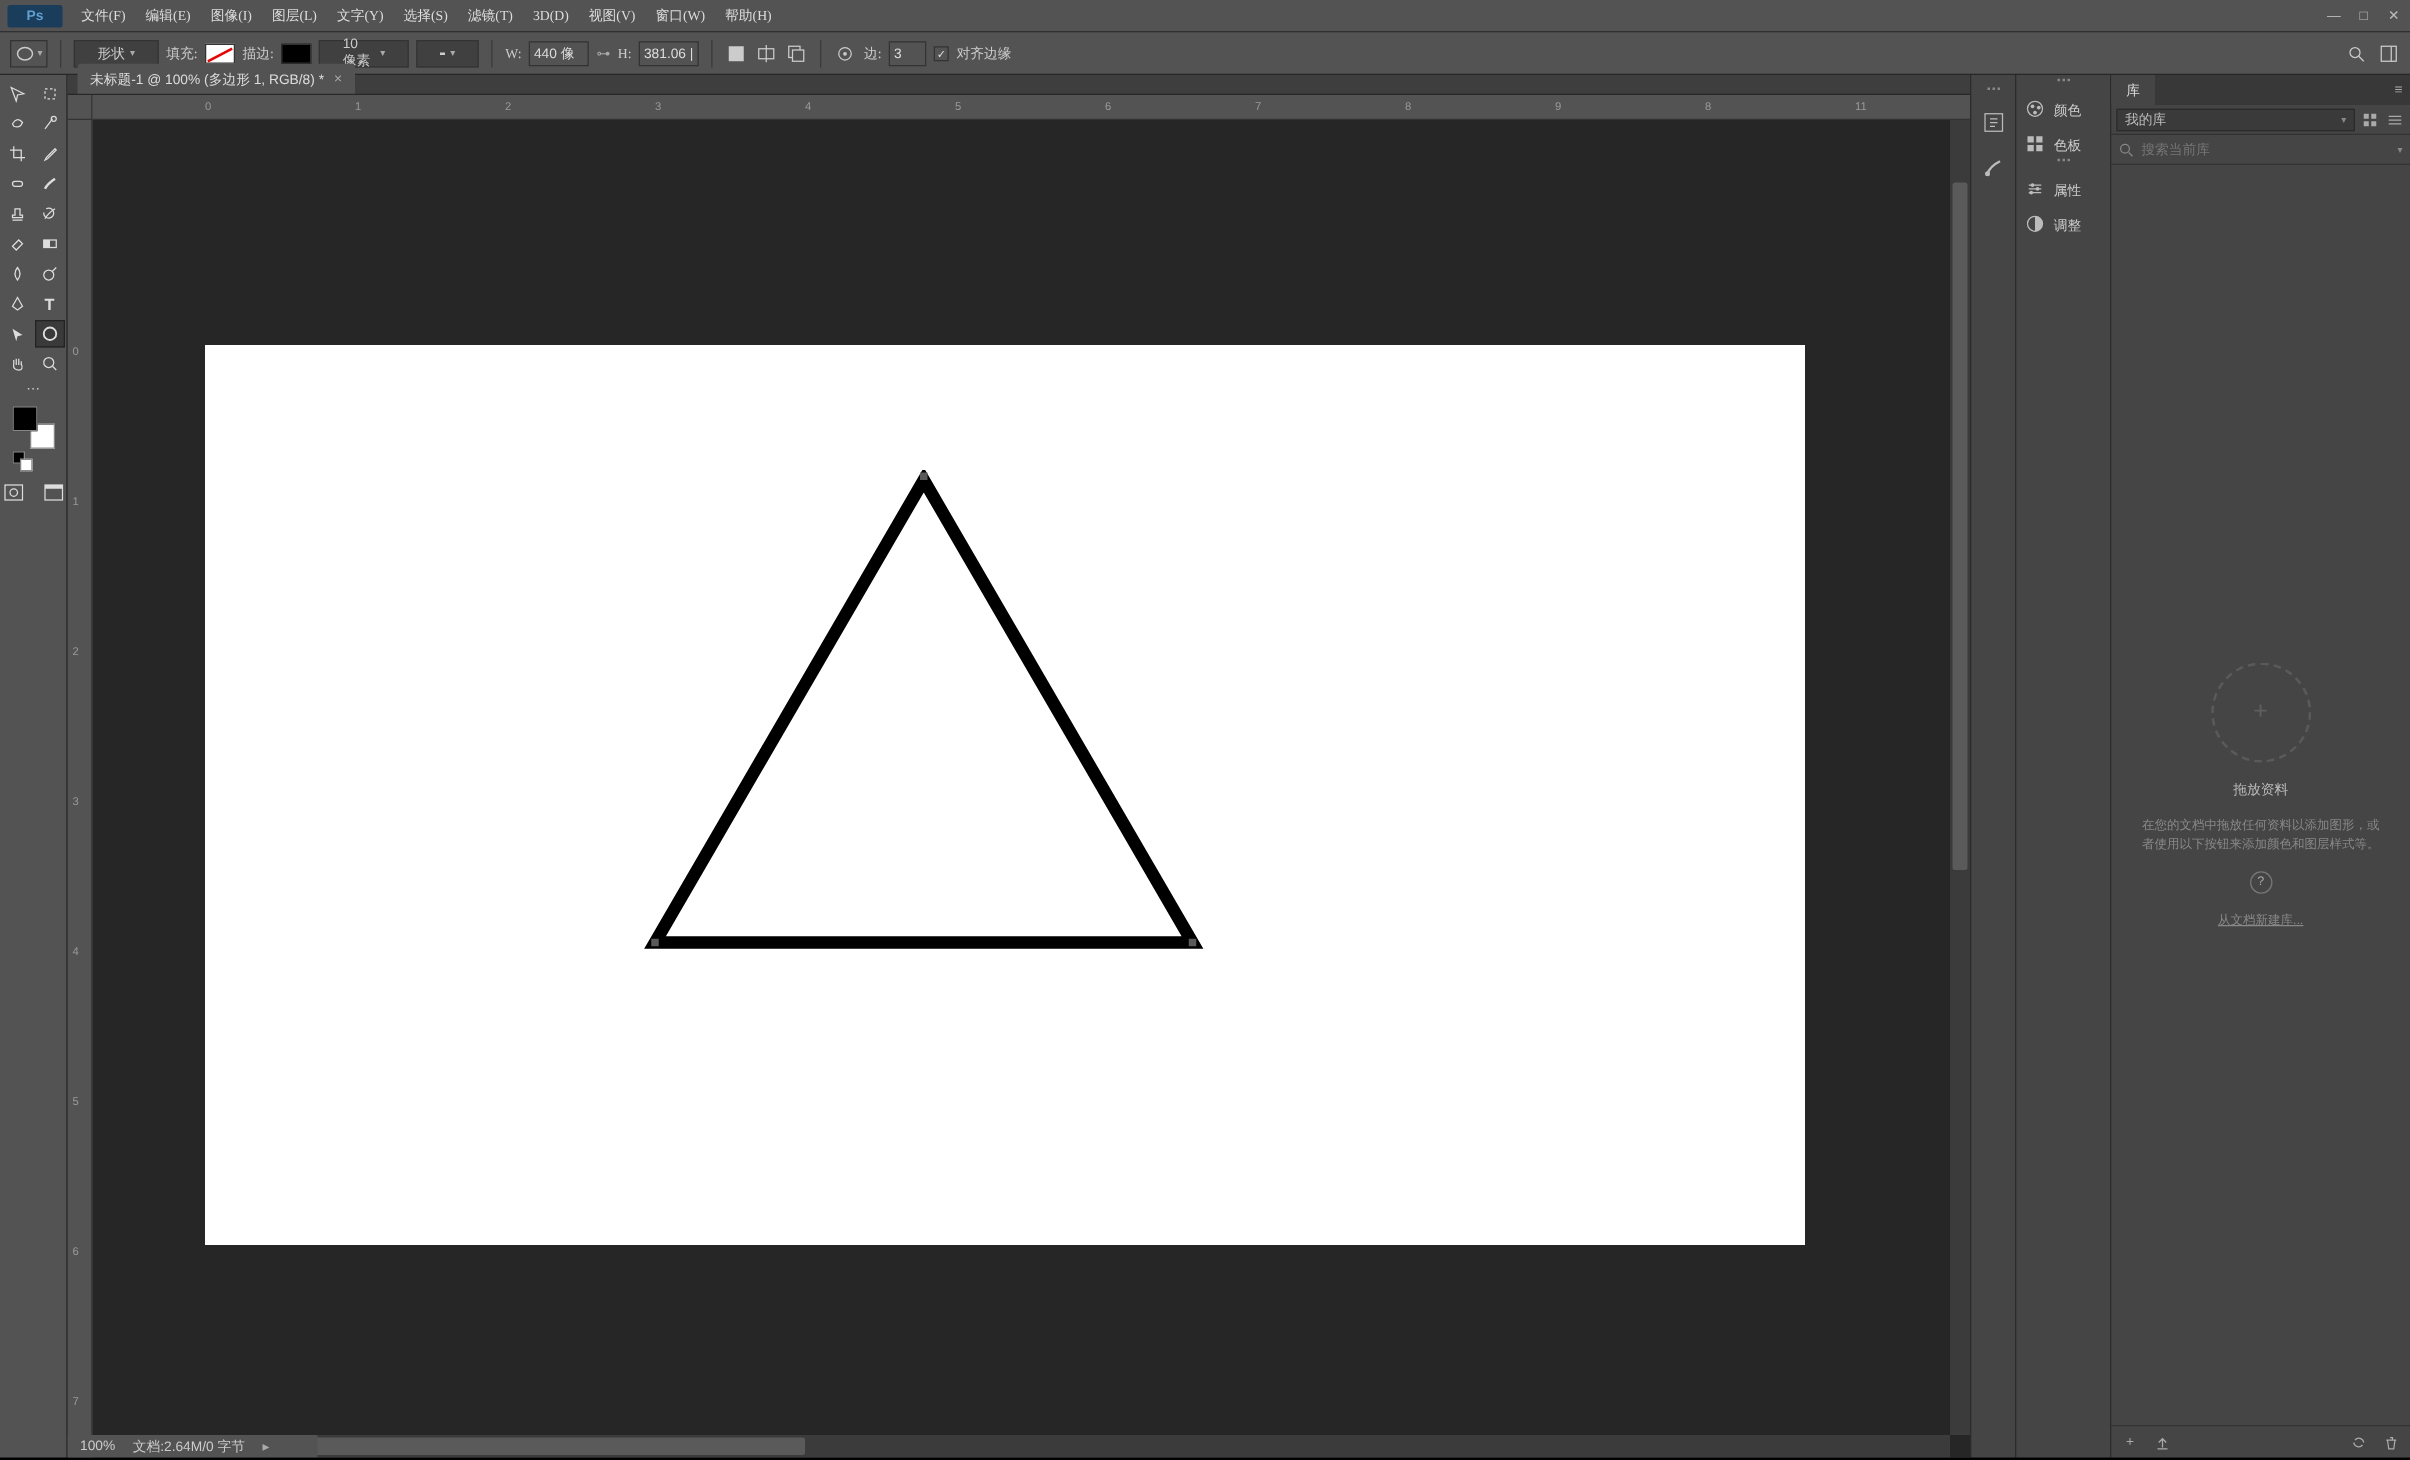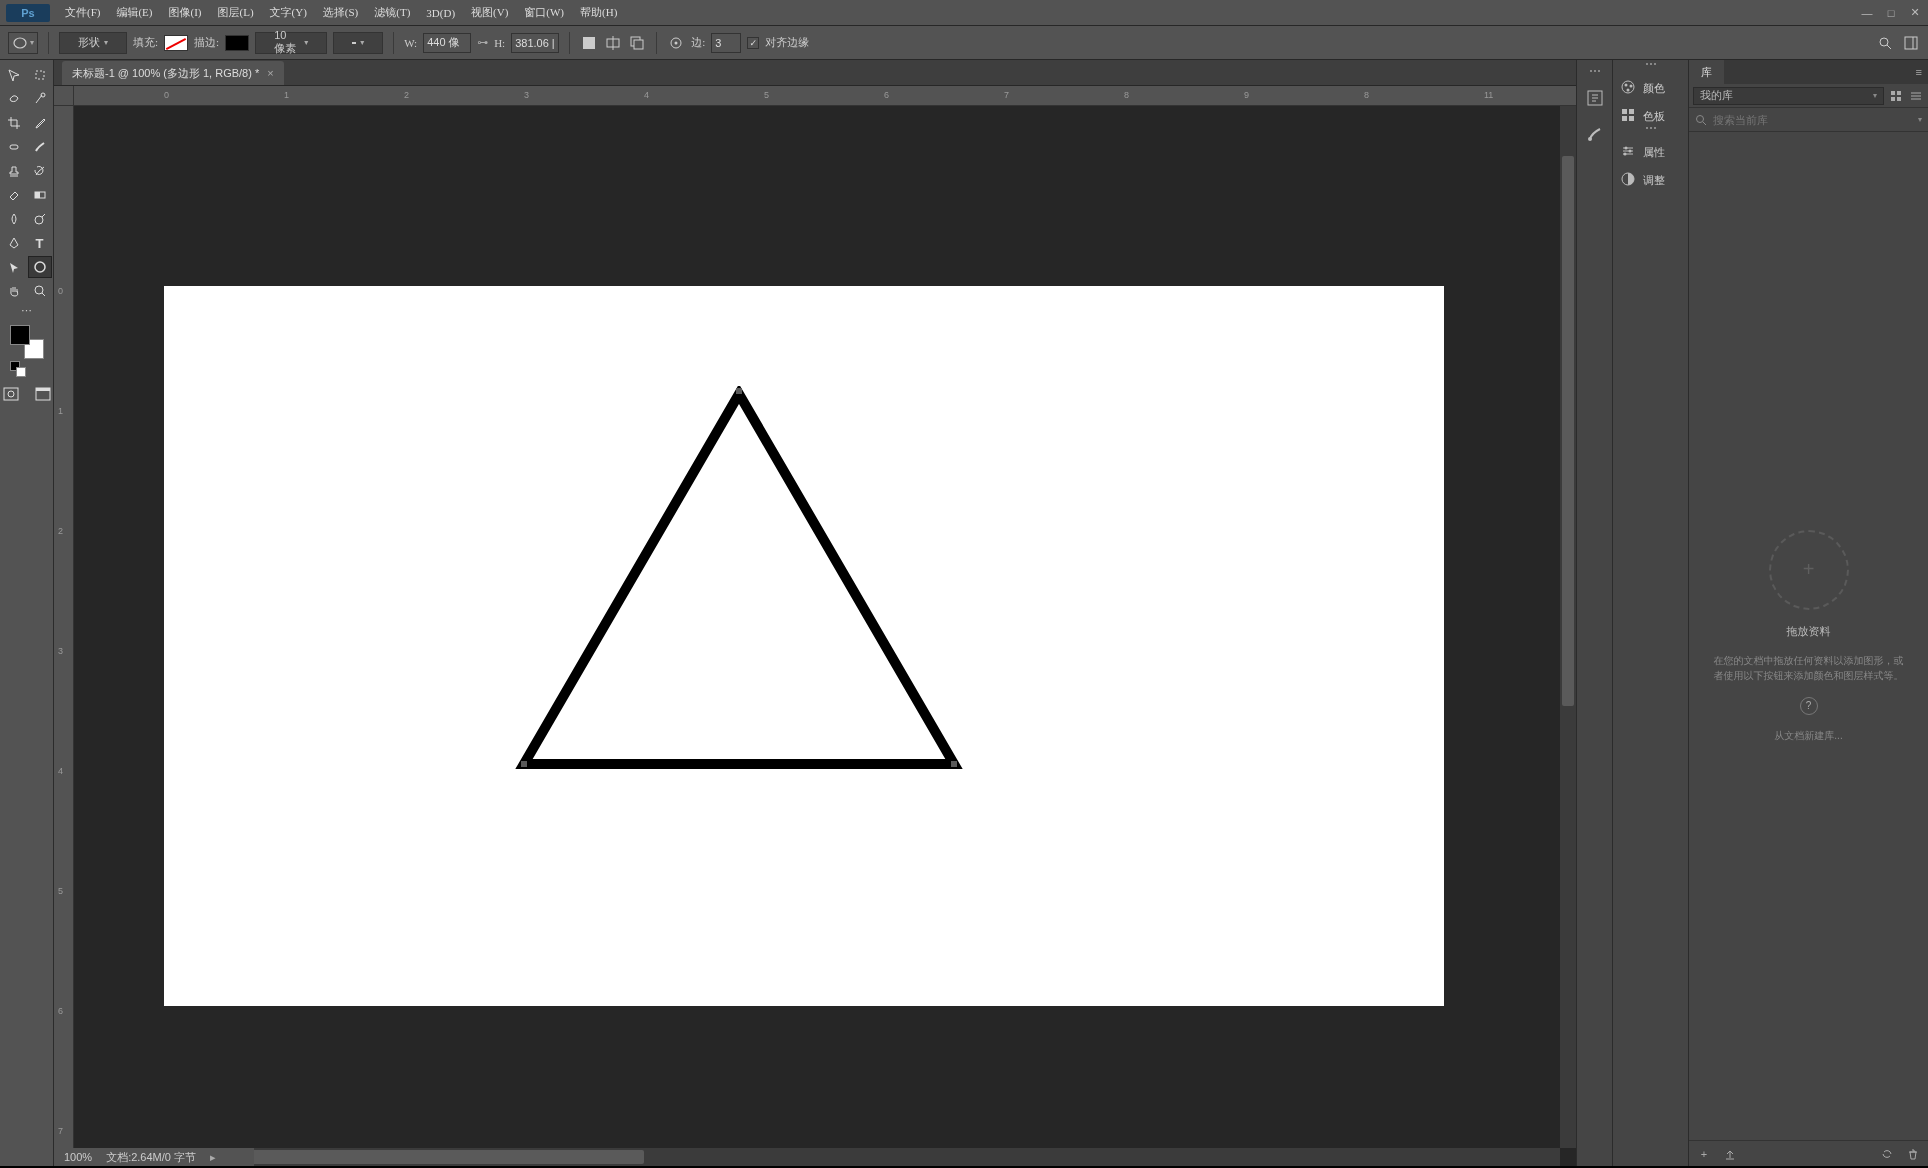--- a/index.html
+++ b/index.html
@@ -31,21 +31,21 @@
 .tool-btn.active { background:#3a3a3a; border:1px solid #222;}
 .tool-dots{width:24px; text-align:center; color:#ccc;}
 .color-sel{position:relative; width:34px; height:34px; margin-top:6px;}
 .color-fg{position:absolute; width:20px; height:20px; background:#000; border:1px solid #888; left:0; top:0;}
 .color-bg{position:absolute; width:20px; height:20px; background:#fff; border:1px solid #888; right:0; bottom:0;}
 .mini-sw{position:absolute; left:0; bottom:-14px; width:12px; height:12px;}
 .mini-sw::before{content:""; position:absolute; width:8px;height:8px;background:#000;border:1px solid #888;left:0;top:0;}
 .mini-sw::after{content:""; position:absolute; width:8px;height:8px;background:#fff;border:1px solid #888;right:-4px;bottom:-4px;}
 .mask-row{display:flex; gap:8px; margin-top:22px;}
 .doc-area{flex:1; display:flex; flex-direction:column; background:#262626; min-width:0;}
-.doc-tabs{height:26px; background:#3e3e3e; display:flex; align-items:flex-end; padding-left:8px; border-bottom:1px solid #272727;}
+.doc-tabs{height:16px; background:#3e3e3e; display:flex; align-items:flex-end; padding-left:8px; border-bottom:1px solid #272727;}
 .doc-tab{height:24px; background:#535353; padding:0 10px; display:flex; align-items:center; gap:8px; font-size:11px; color:#ddd; border-top-left-radius:3px; border-top-right-radius:3px;}
 .doc-tab .x{color:#aaa; cursor:pointer;}
 .canvas-wrap{flex:1; position:relative; background:#262626; overflow:hidden;}
 .ruler-h{position:absolute; left:20px; right:0; top:0; height:20px; background:#535353; border-bottom:1px solid #333; display:flex; color:#999;}
 .ruler-h .tick{position:absolute; top:4px; font-size:9px;}
 .ruler-v{position:absolute; top:20px; bottom:0; left:0; width:20px; background:#535353; border-right:1px solid #333; color:#999;}
 .ruler-v .tick{position:absolute; left:4px; font-size:9px;}
 .ruler-corner{position:absolute; left:0; top:0; width:20px; height:20px; background:#535353; border-right:1px solid #333; border-bottom:1px solid #333;}
 .canvas{position:absolute; background:#fff; left:110px; top:200px; width:1280px; height:720px;}
 .triangle{position:absolute; left:350px; top:100px;}
@@ -69,21 +69,21 @@
 .rp-tab{padding:0 12px; height:100%; display:flex; align-items:center; background:#454545; color:#ddd;}
 .rp-menu{margin-left:auto; padding:0 6px; cursor:pointer; color:#aaa;}
 .rp-bar{height:24px; display:flex; align-items:center; padding:0 4px; gap:4px; border-bottom:1px solid #333;}
 .rp-sel{flex:1; height:18px; background:#3a3a3a; border:1px solid #2b2b2b; display:flex; align-items:center; padding:0 6px; color:#bbb; justify-content:space-between;}
 .rp-view{width:16px;height:16px; display:flex; align-items:center; justify-content:center; cursor:pointer; color:#aaa;}
 .rp-search{height:24px; display:flex; align-items:center; padding:0 6px; gap:6px; border-bottom:1px solid #333;}
 .rp-search input{flex:1; background:transparent; border:none; color:#888; outline:none; font-size:11px;}
 .rp-body{flex:1; display:flex; flex-direction:column; align-items:center; justify-content:center; gap:14px; padding:20px; text-align:center;}
 .drop-circle{width:80px;height:80px; border:2px dashed #5a5a5a; border-radius:50%; display:flex; align-items:center; justify-content:center; color:#5f5f5f; font-size:20px;}
 .rp-hint{color:#888; font-size:10px; line-height:1.5;}
-.rp-link{color:#888; font-size:10px; cursor:pointer;}
+.rp-link{color:#888; text-decoration:underline; font-size:10px; cursor:pointer;}
 .rp-help{width:18px;height:18px;border:1px solid #777;border-radius:50%;display:flex;align-items:center;justify-content:center;color:#aaa;font-size:10px;}
 .rp-footer{height:26px; border-top:1px solid #333; display:flex; align-items:center; padding:0 6px; gap:8px;}
 .rp-footer .spacer{flex:1;}
 .rp-ft-btn{width:18px; height:18px; display:flex; align-items:center; justify-content:center; color:#aaa; cursor:pointer;}
 svg{display:block;}
 .taskbar{height:2px; background:#000;}
 </style>
 </head>
 <body>
 

